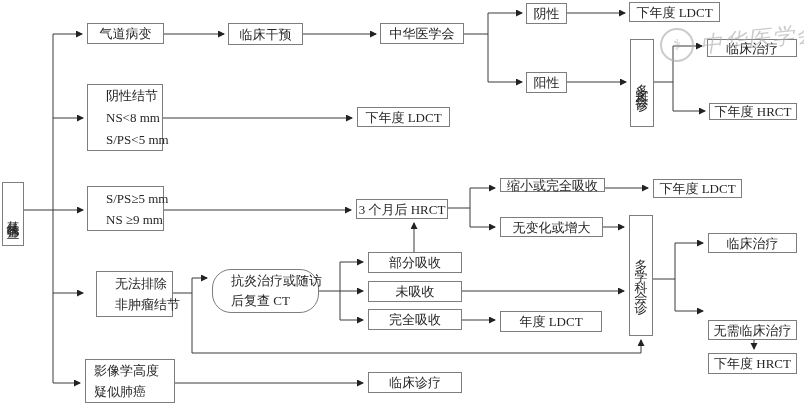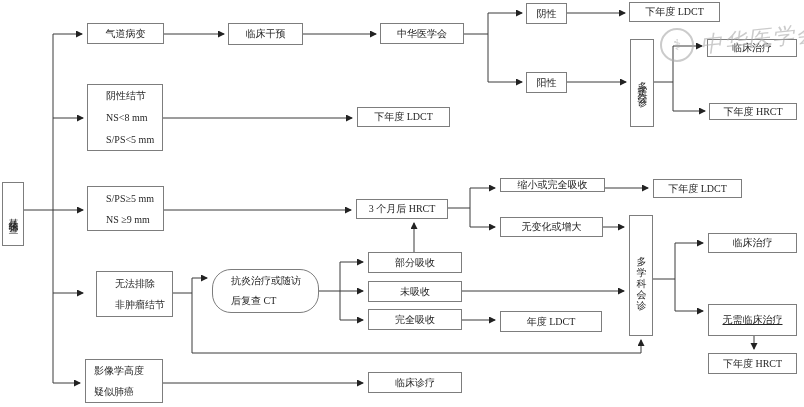--- a/index.html
+++ b/index.html
@@ -4,21 +4,21 @@
 <style>
   html,body{margin:0;padding:0;background:#ffffff;}
   #stage{
     position:relative;width:804px;height:407px;background:#ffffff;overflow:hidden;
     font-family:"Liberation Serif","DejaVu Serif",serif;color:#262626;
   }
   #wires{position:absolute;left:0;top:0;width:804px;height:407px;}
   .box{
     position:absolute;box-sizing:border-box;border:1px solid #7d7d7d;background:#ffffff;
     display:flex;align-items:center;justify-content:center;
-    font-size:10px;line-height:1;white-space:nowrap;z-index:2;
+    font-size:13px;line-height:1;white-space:nowrap;z-index:2;
   }
   .multi{flex-direction:column;align-items:flex-start;justify-content:center;padding-left:18px;}
   .multi span{display:block;}
   .vtext{
     writing-mode:vertical-lr;text-orientation:upright;
     display:flex;align-items:center;justify-content:center;
   }
   .ls2{letter-spacing:2px;}
   .ls4{letter-spacing:4px;}
   .ls11{letter-spacing:11px;}
@@ -119,37 +119,37 @@
   <div class="box multi lh21" style="left:87px;top:186px;width:77px;height:45px;">
     <span>S/PS≥5 mm</span>
     <span>NS ≥9 mm</span>
   </div>
   <div class="box" style="left:356px;top:199px;width:92px;height:20px;">3 个月后 HRCT</div>
   <div class="box" style="left:500px;top:178px;width:105px;height:14px;">缩小或完全吸收</div>
   <div class="box" style="left:653px;top:179px;width:89px;height:19px;">下年度 LDCT</div>
   <div class="box" style="left:500px;top:217px;width:103px;height:20px;">无变化或增大</div>
   <div class="box vtext ls11" style="left:629px;top:215px;width:24px;height:121px;">多学科会诊</div>
   <div class="box" style="left:708px;top:233px;width:89px;height:20px;">临床治疗</div>
-  <div class="box" style="left:708px;top:304px;width:89px;height:32px;text-decoration:underline;">无需临床治疗</div>
+  <div class="box" style="left:708px;top:320px;width:89px;height:20px;">无需临床治疗</div>
   <div class="box" style="left:708px;top:353px;width:89px;height:21px;">下年度 HRCT</div>
 
   <div class="box multi lh21" style="left:96px;top:271px;width:77px;height:46px;">
     <span>无法排除</span>
     <span>非肿瘤结节</span>
   </div>
   <div class="box multi lh20" style="left:212px;top:269px;width:107px;height:44px;border-radius:19px;">
     <span>抗炎治疗或随访</span>
     <span>后复查 CT</span>
   </div>
   <div class="box" style="left:368px;top:252px;width:94px;height:21px;">部分吸收</div>
   <div class="box" style="left:368px;top:281px;width:94px;height:21px;">未吸收</div>
   <div class="box" style="left:368px;top:309px;width:94px;height:21px;">完全吸收</div>
   <div class="box" style="left:500px;top:311px;width:102px;height:21px;">年度 LDCT</div>
 
-  <div class="box multi lh21" style="left:85px;top:359px;width:78px;height:44px;padding-left:8px;">
+  <div class="box multi lh21" style="left:85px;top:359px;width:90px;height:44px;padding-left:8px;">
     <span>影像学高度</span>
     <span>疑似肺癌</span>
   </div>
   <div class="box" style="left:368px;top:372px;width:94px;height:21px;">临床诊疗</div>
 
   <div id="watermark">
     <div id="wm-logo">⚕</div>
     <div id="wm-text">中华医学会</div>
   </div>
 

